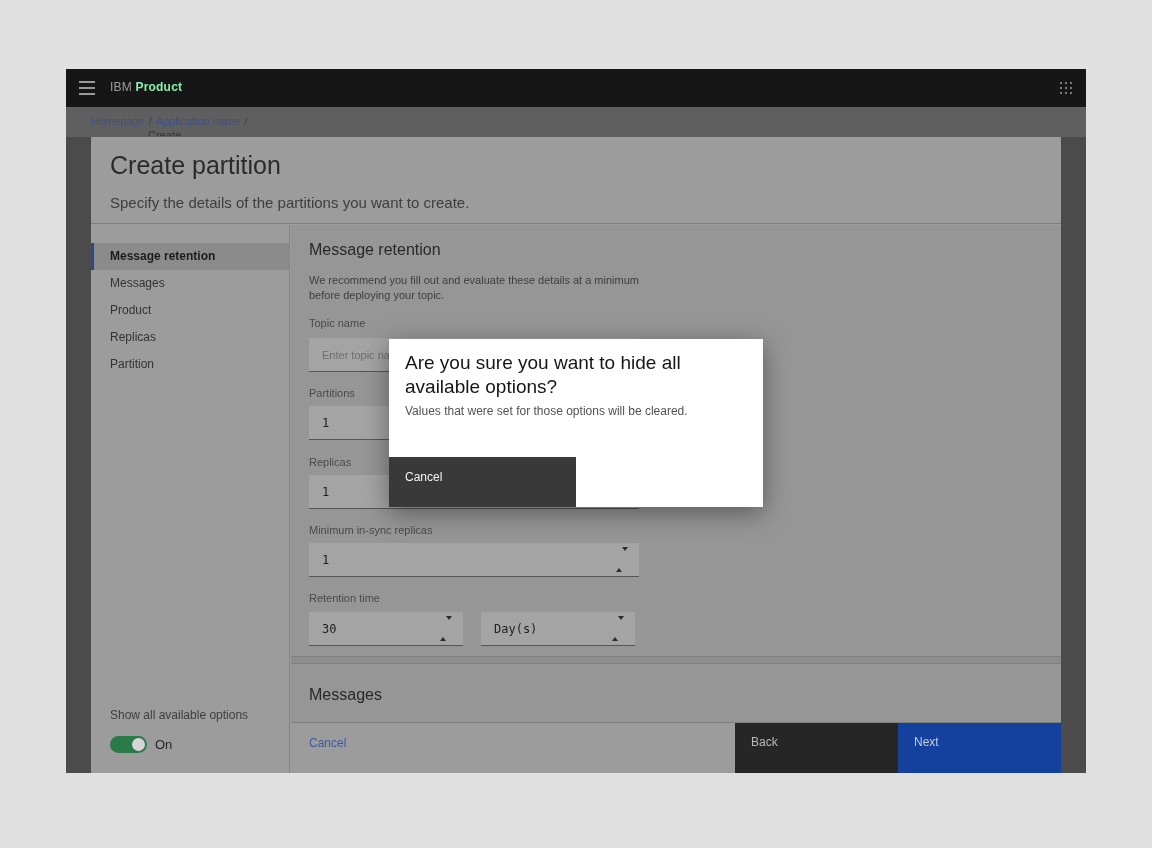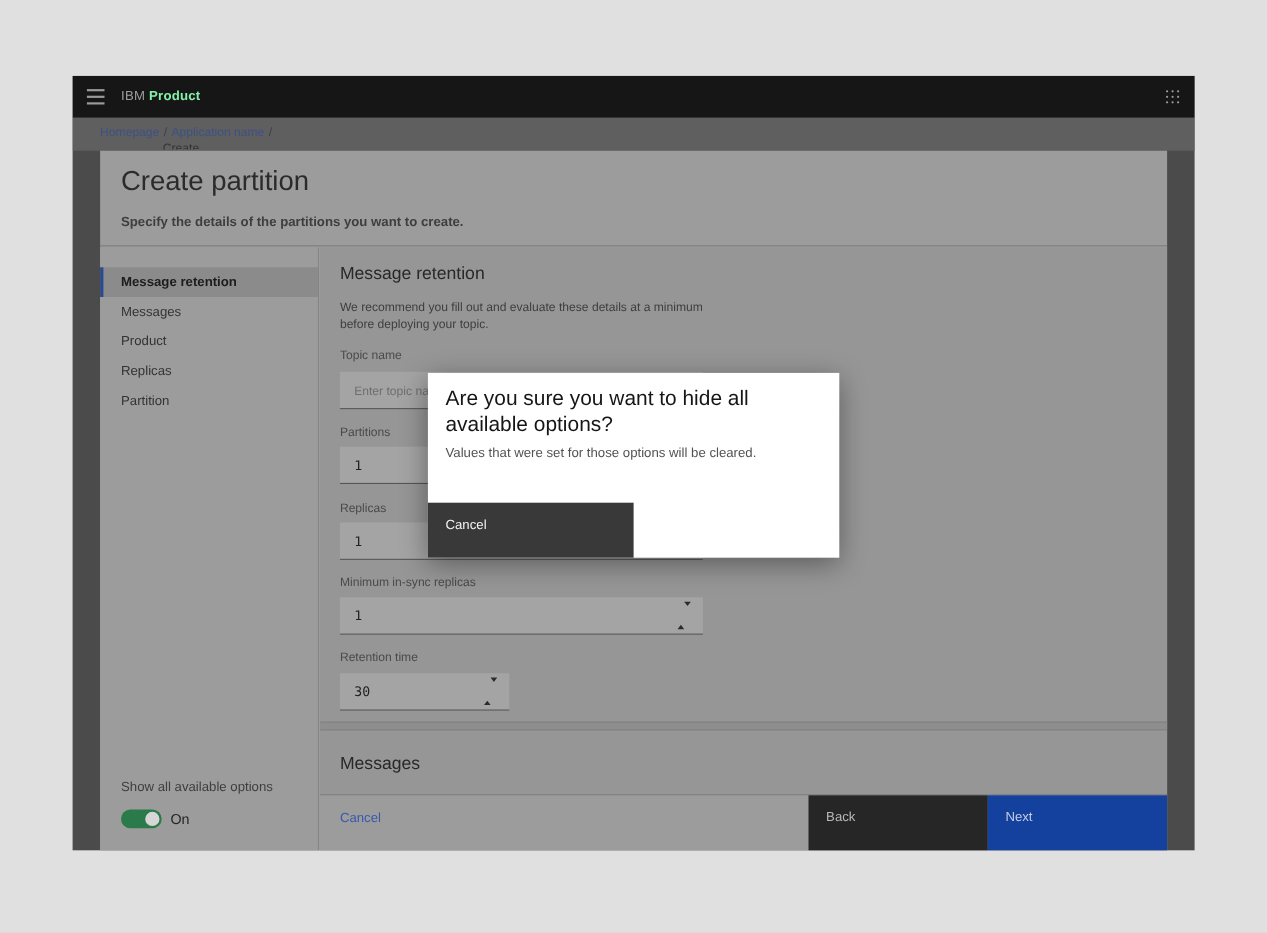--- a/index.html
+++ b/index.html
@@ -22,21 +22,21 @@
   .crumbbar { position:absolute; left:0; top:38px; width:1020px; height:30px; background:#5f5f5f; }
   .crumbs { position:absolute; left:25px; top:8px; font-size:11px; color:#3a3a3a; }
   .crumbs a { color:#3d5186; text-decoration:none; cursor:pointer; }
   .crumb-sep { color:#383f52; padding:0 4px; }
   .obscured { position:absolute; left:82px; top:60px; width:60px; height:7px; overflow:hidden; font-size:11px; color:#343434; }
 
   
   .tearsheet { position:absolute; left:25px; top:68px; width:970px; height:636px; background:#9c9c9c; }
   .ts-header { position:absolute; left:0; top:0; width:970px; height:87px; border-bottom:1px solid #7e7e7e; }
   .ts-title { position:absolute; left:19px; top:14px; font-size:25px; font-weight:400; color:#2b2b2b; }
-  .ts-subtitle { position:absolute; left:19px; top:57px; font-size:12px; color:#3e3e3e;font-weight:bold; }
+  .ts-subtitle { position:absolute; left:19px; top:57px; font-size:15px; color:#3e3e3e; }
 
   
   .nav { position:absolute; left:0; top:88px; width:199px; height:548px; background:#9c9c9c; border-right:1px solid #858585; }
   .nav-item { position:relative; margin-top:0; height:27px; line-height:27px; padding-left:19px; font-size:12px; color:#333333; cursor:pointer; }
   .nav-item.first { margin-top:18px; }
   .nav-item.active { background:#8b8b8b; border-left:3px solid #2b4a8e; padding-left:16px; font-weight:700; color:#1c1c1c; }
   .toggle-block { position:absolute; left:19px; top:483px; }
   .toggle-label { font-size:12px; color:#3e3e3e; }
   .toggle-row { margin-top:14px; display:flex; align-items:center; }
   .toggle { position:relative; width:37px; height:17px; border-radius:9px; background:#2b7a4a; cursor:pointer; }
@@ -154,20 +154,24 @@
         <div class="field" style="top:318px;">
           <input readonly="" value="1" style="">
           <span class="stepper"><span class="tri-up"></span><span class="tri-down"></span></span>
         </div>
 
         <div class="f-label" style="top:367px;">Retention time</div>
         <div class="field half" style="top:387px;">
           <input readonly="" value="30" style="">
           <span class="stepper"><span class="tri-up"></span><span class="tri-down"></span></span>
         </div>
+        <div class="field half unit" style="top:387px;">
+          <input readonly="" value="Day(s)" style="">
+          <span class="stepper"><span class="tri-up"></span><span class="tri-down"></span></span>
+        </div>
 
         <div class="gap-band"></div>
         <div class="sec2-title">Messages</div>
       </div>
 
       <div class="ts-footer">
         <a class="cancel-link">Cancel</a>
         <div class="btn btn-back">Back</div>
         <div class="btn btn-next">Next</div>
       </div>

